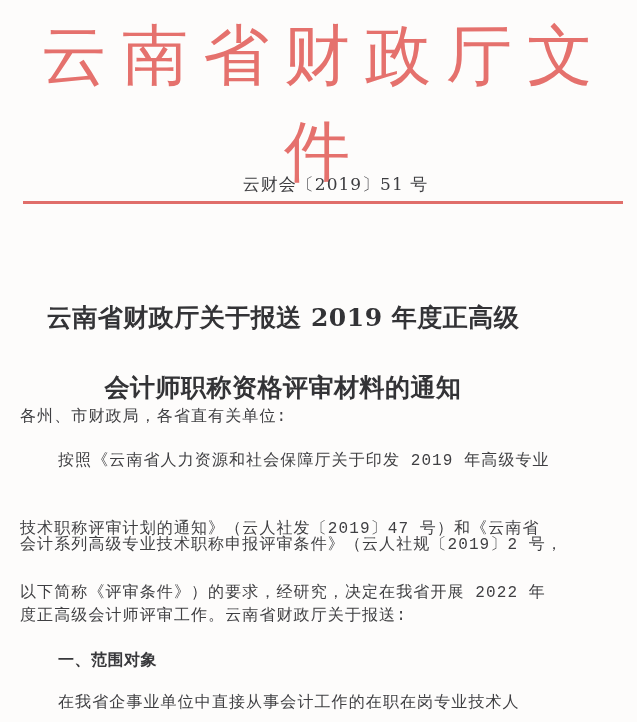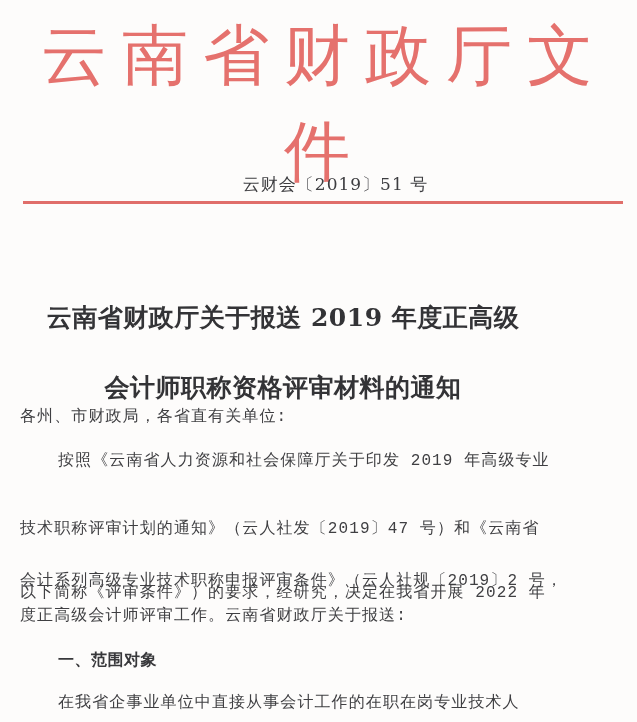--- a/index.html
+++ b/index.html
@@ -59,19 +59,19 @@
 
 <div class="divider"></div>
 
 <div class="title l1">云南省财政厅关于报送 2019 年度正高级</div>
 <div class="title l2">会计师职称资格评审材料的通知</div>
 
 <div class="body-line" style="top:404px;">各州、市财政局，各省直有关单位:</div>
 
 <div class="body-line indent" style="top:448px;">按照《云南省人力资源和社会保障厅关于印发 2019 年高级专业</div>
 <div class="body-line" style="top:516px;">技术职称评审计划的通知》（云人社发〔2019〕47 号）和《云南省</div>
-<div class="body-line" style="top:568px;">会计系列高级专业技术职称申报评审条件》（云人社规〔2019〕2 号，</div>
+<div class="body-line" style="top:532px;">会计系列高级专业技术职称申报评审条件》（云人社规〔2019〕2 号，</div>
 <div class="body-line" style="top:580px;">以下简称《评审条件》）的要求，经研究，决定在我省开展 2022 年</div>
 <div class="body-line" style="top:603px;">度正高级会计师评审工作。云南省财政厅关于报送:</div>
 
 <div class="body-line indent section-heading" style="top:648px;">一、范围对象</div>
 
 <div class="body-line indent" style="top:690px;">在我省企事业单位中直接从事会计工作的在职在岗专业技术人</div>
 
 </body></html>

